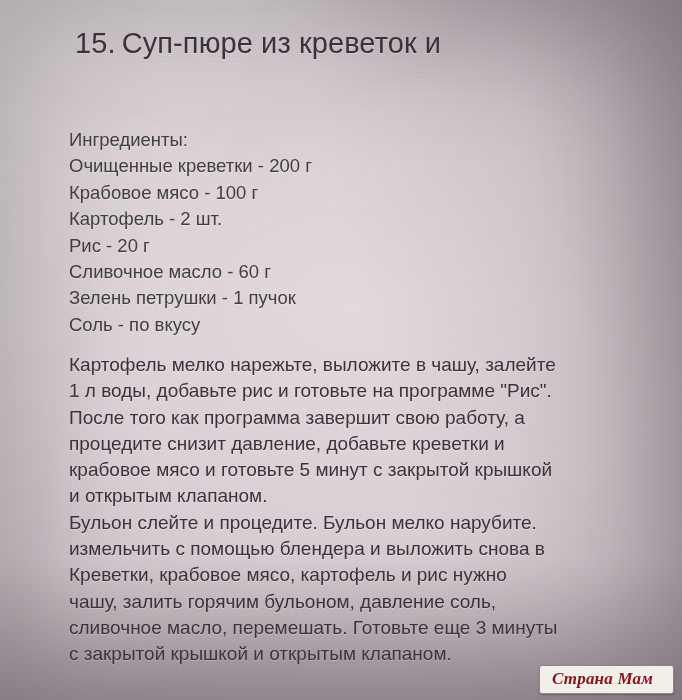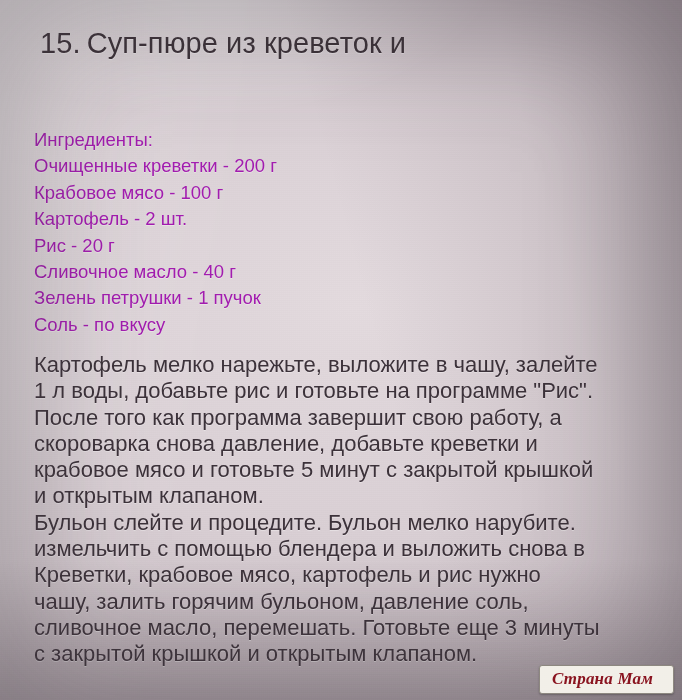--- a/index.html
+++ b/index.html
@@ -67,20 +67,21 @@
       repeating-linear-gradient(90deg, rgba(255,255,255,0.06) 0 1px, rgba(0,0,0,0.03) 1px 2px);
     pointer-events: none;
   }
 
   
   #text-layer {
     position: absolute;
     inset: 0;
     color: #3b3038;
     padding: 16px;
+    margin-left: 35px;
   }
 
   .title {
     position: absolute;
     left: 40px;
     top: 24px;
     width: 560px;
     font-size: 29px;
     line-height: 1.33;
     color: #3a3037;
@@ -97,33 +98,33 @@
 
   .ingredients {
     position: absolute;
     left: 34px;
     top: 127px;
     width: 580px;
   }
   .ingredients .ing-line {
     font-size: 18.5px;
     line-height: 26.4px;
-    color: #a21caf;
+    color: #404040;
     white-space: nowrap;
     text-shadow: 0 1px 0.5px rgba(255,255,255,0.35);
   }
 
   .method {
     position: absolute;
     left: 34px;
     top: 352px;
     width: 600px;
   }
   .method .m-line {
-    font-size: 22px;
+    font-size: 19px;
     line-height: 26.3px;
     color: #3c323a;
     white-space: nowrap;
     text-shadow: 0 1px 0.5px rgba(255,255,255,0.35);
   }
 
   
   #watermark {
     position: absolute;
     right: 8px;
@@ -164,30 +165,30 @@
     <div class="title">
       <span class="num">15.</span><span class="ttl-line1">Суп-пюре из креветок и</span>
     </div>
 
     <div class="ingredients">
       <div class="ing-line">Ингредиенты:</div>
       <div class="ing-line">Очищенные креветки - 200 г</div>
       <div class="ing-line">Крабовое мясо - 100 г</div>
       <div class="ing-line">Картофель - 2 шт.</div>
       <div class="ing-line">Рис - 20 г</div>
-      <div class="ing-line">Сливочное масло - 40 г</div>
+      <div class="ing-line">Сливочное масло - 60 г</div>
       <div class="ing-line">Зелень петрушки - 1 пучок</div>
       <div class="ing-line">Соль - по вкусу</div>
     </div>
 
     <div class="method">
       <div class="m-line">Картофель мелко нарежьте, выложите в чашу, залейте</div>
       <div class="m-line">1 л воды, добавьте рис и готовьте на программе "Рис".</div>
       <div class="m-line">После того как программа завершит свою работу, а</div>
-      <div class="m-line">скороварка снова давление, добавьте креветки и</div>
+      <div class="m-line">процедите снизит давление, добавьте креветки и</div>
       <div class="m-line">крабовое мясо и готовьте 5 минут с закрытой крышкой</div>
       <div class="m-line">и открытым клапаном.</div>
       <div class="m-line">Бульон слейте и процедите. Бульон мелко нарубите.</div>
       <div class="m-line">измельчить с помощью блендера и выложить снова в</div>
       <div class="m-line">Креветки, крабовое мясо, картофель и рис нужно</div>
       <div class="m-line">чашу, залить горячим бульоном, давление соль,</div>
       <div class="m-line">сливочное масло, перемешать. Готовьте еще 3 минуты</div>
       <div class="m-line">с закрытой крышкой и открытым клапаном.</div>
     </div>
 

